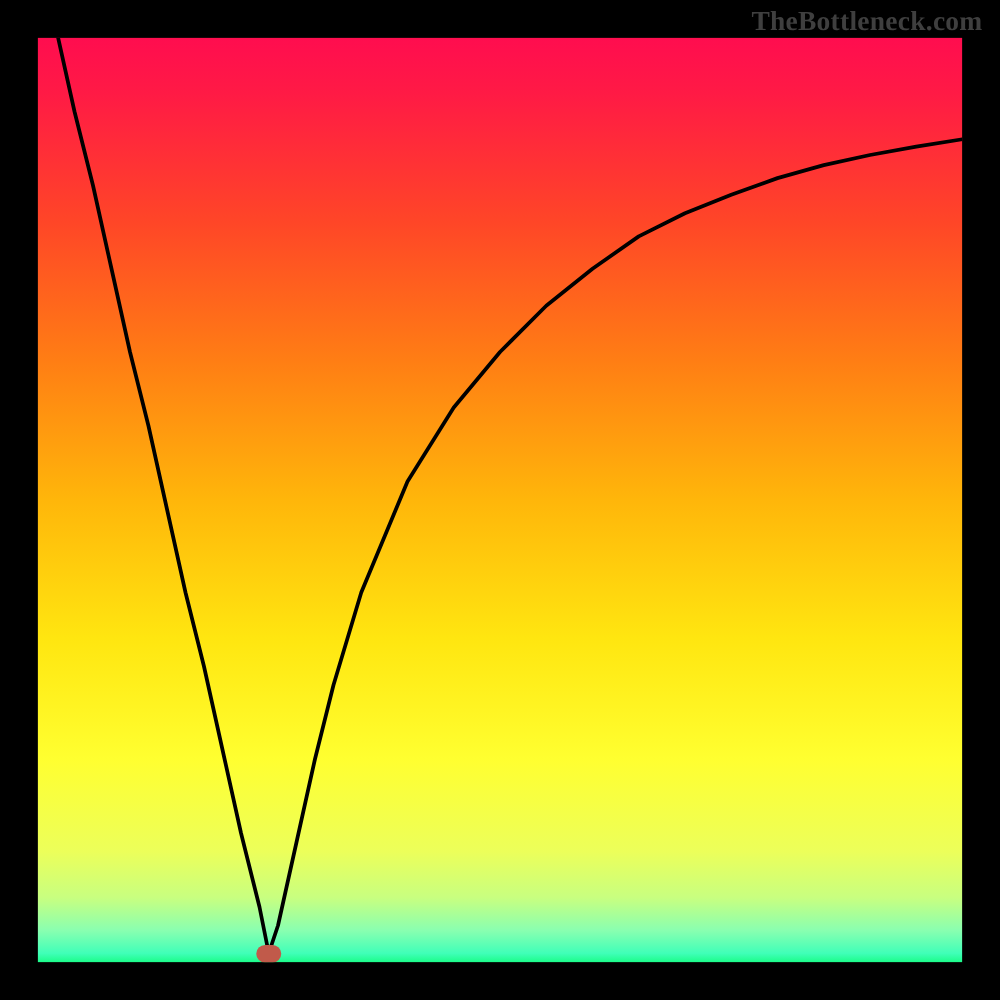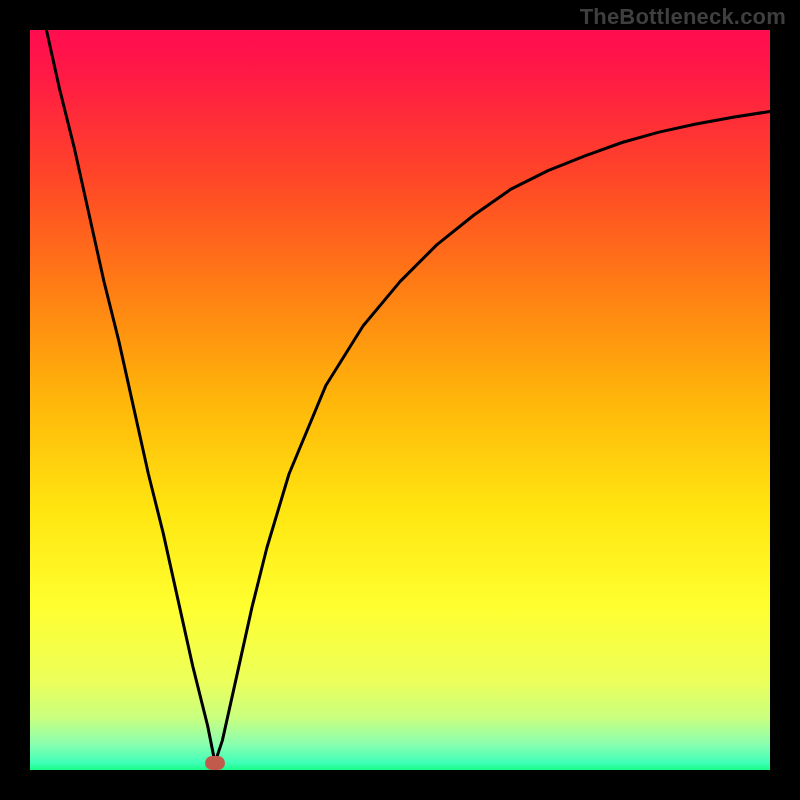--- a/index.html
+++ b/index.html
@@ -9,20 +9,21 @@
     height: 800px;
     background: #000;
     font-family: Arial, Helvetica, sans-serif;
     overflow: hidden;
   }
   .frame {
     position: relative;
     width: 800px;
     height: 800px;
     background: #000;
+    font-family: Liberation Serif, serif;
   }
   .watermark {
     position: absolute;
     top: 4px;
     right: 14px;
     color: #3f3f3f;
     font-size: 22px;
     font-weight: bold;
     letter-spacing: 0.2px;
     z-index: 5;

